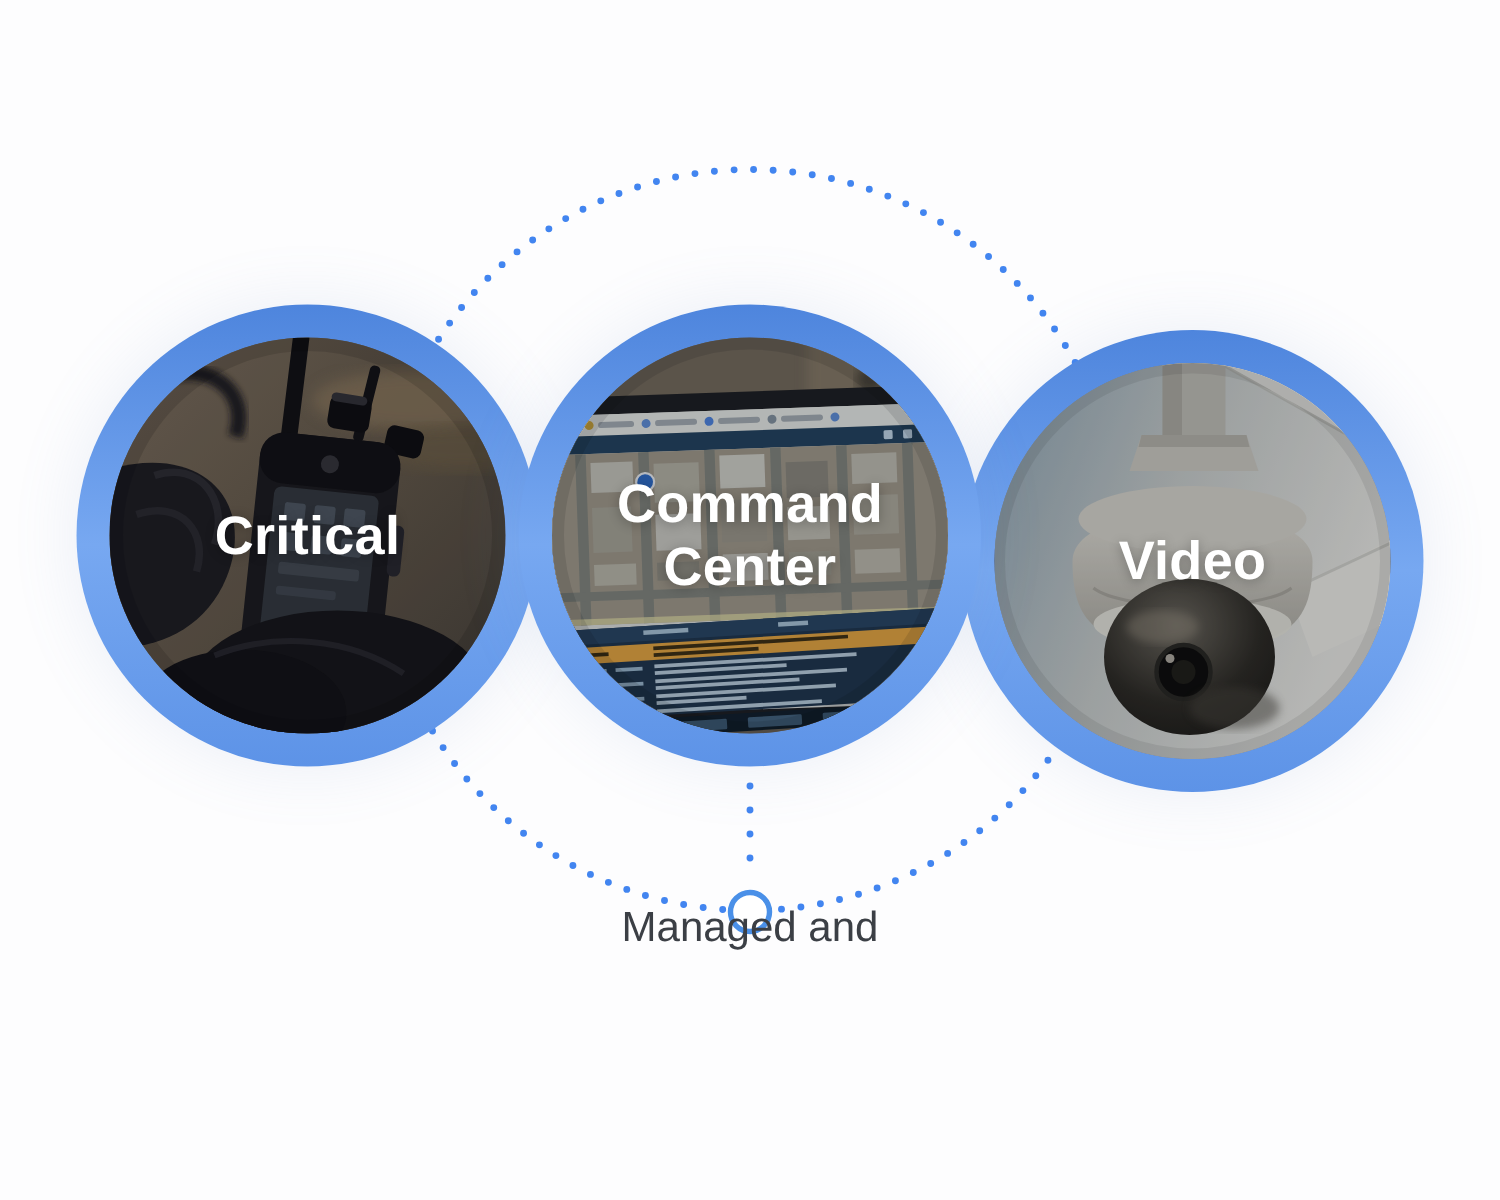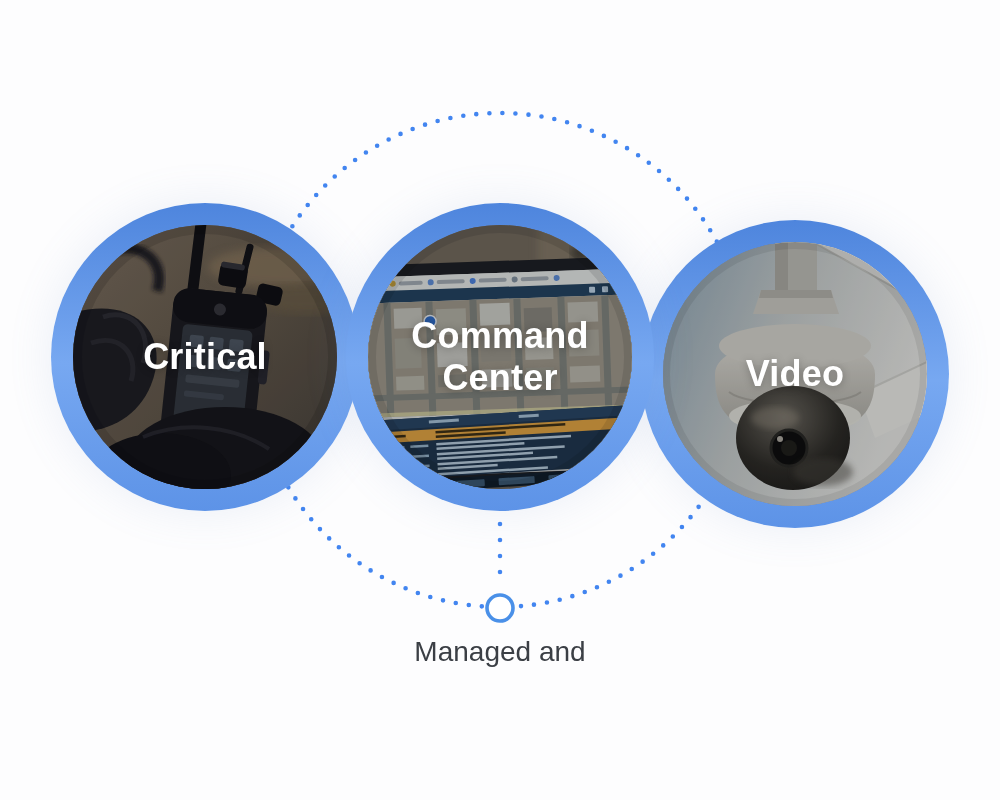--- a/index.html
+++ b/index.html
@@ -29,21 +29,21 @@
   .shade.s2{background:rgba(8,16,28,.18);}
   .shade.s3{background:rgba(12,16,24,.22);}
   .node-label{
     position:absolute;inset:0;display:flex;flex-direction:column;
     align-items:center;justify-content:center;
     color:#fff;font-size:36px;line-height:1.18;font-weight:700;
     text-align:center;letter-spacing:.2px;
     text-shadow:0 1px 8px rgba(0,0,0,.28);
   }
   .hub-label{
-    position:absolute;left:0;top:634px;width:1000px;
+    position:absolute;left:0;top:600px;width:1000px;
     text-align:center;color:#3b3f45;font-size:28px;line-height:1.27;
     font-weight:400;z-index:1;
   }
   .hub-label span{display:block;}
 </style>
 </head>
 <body>
 
 <div class="canvas">
 

